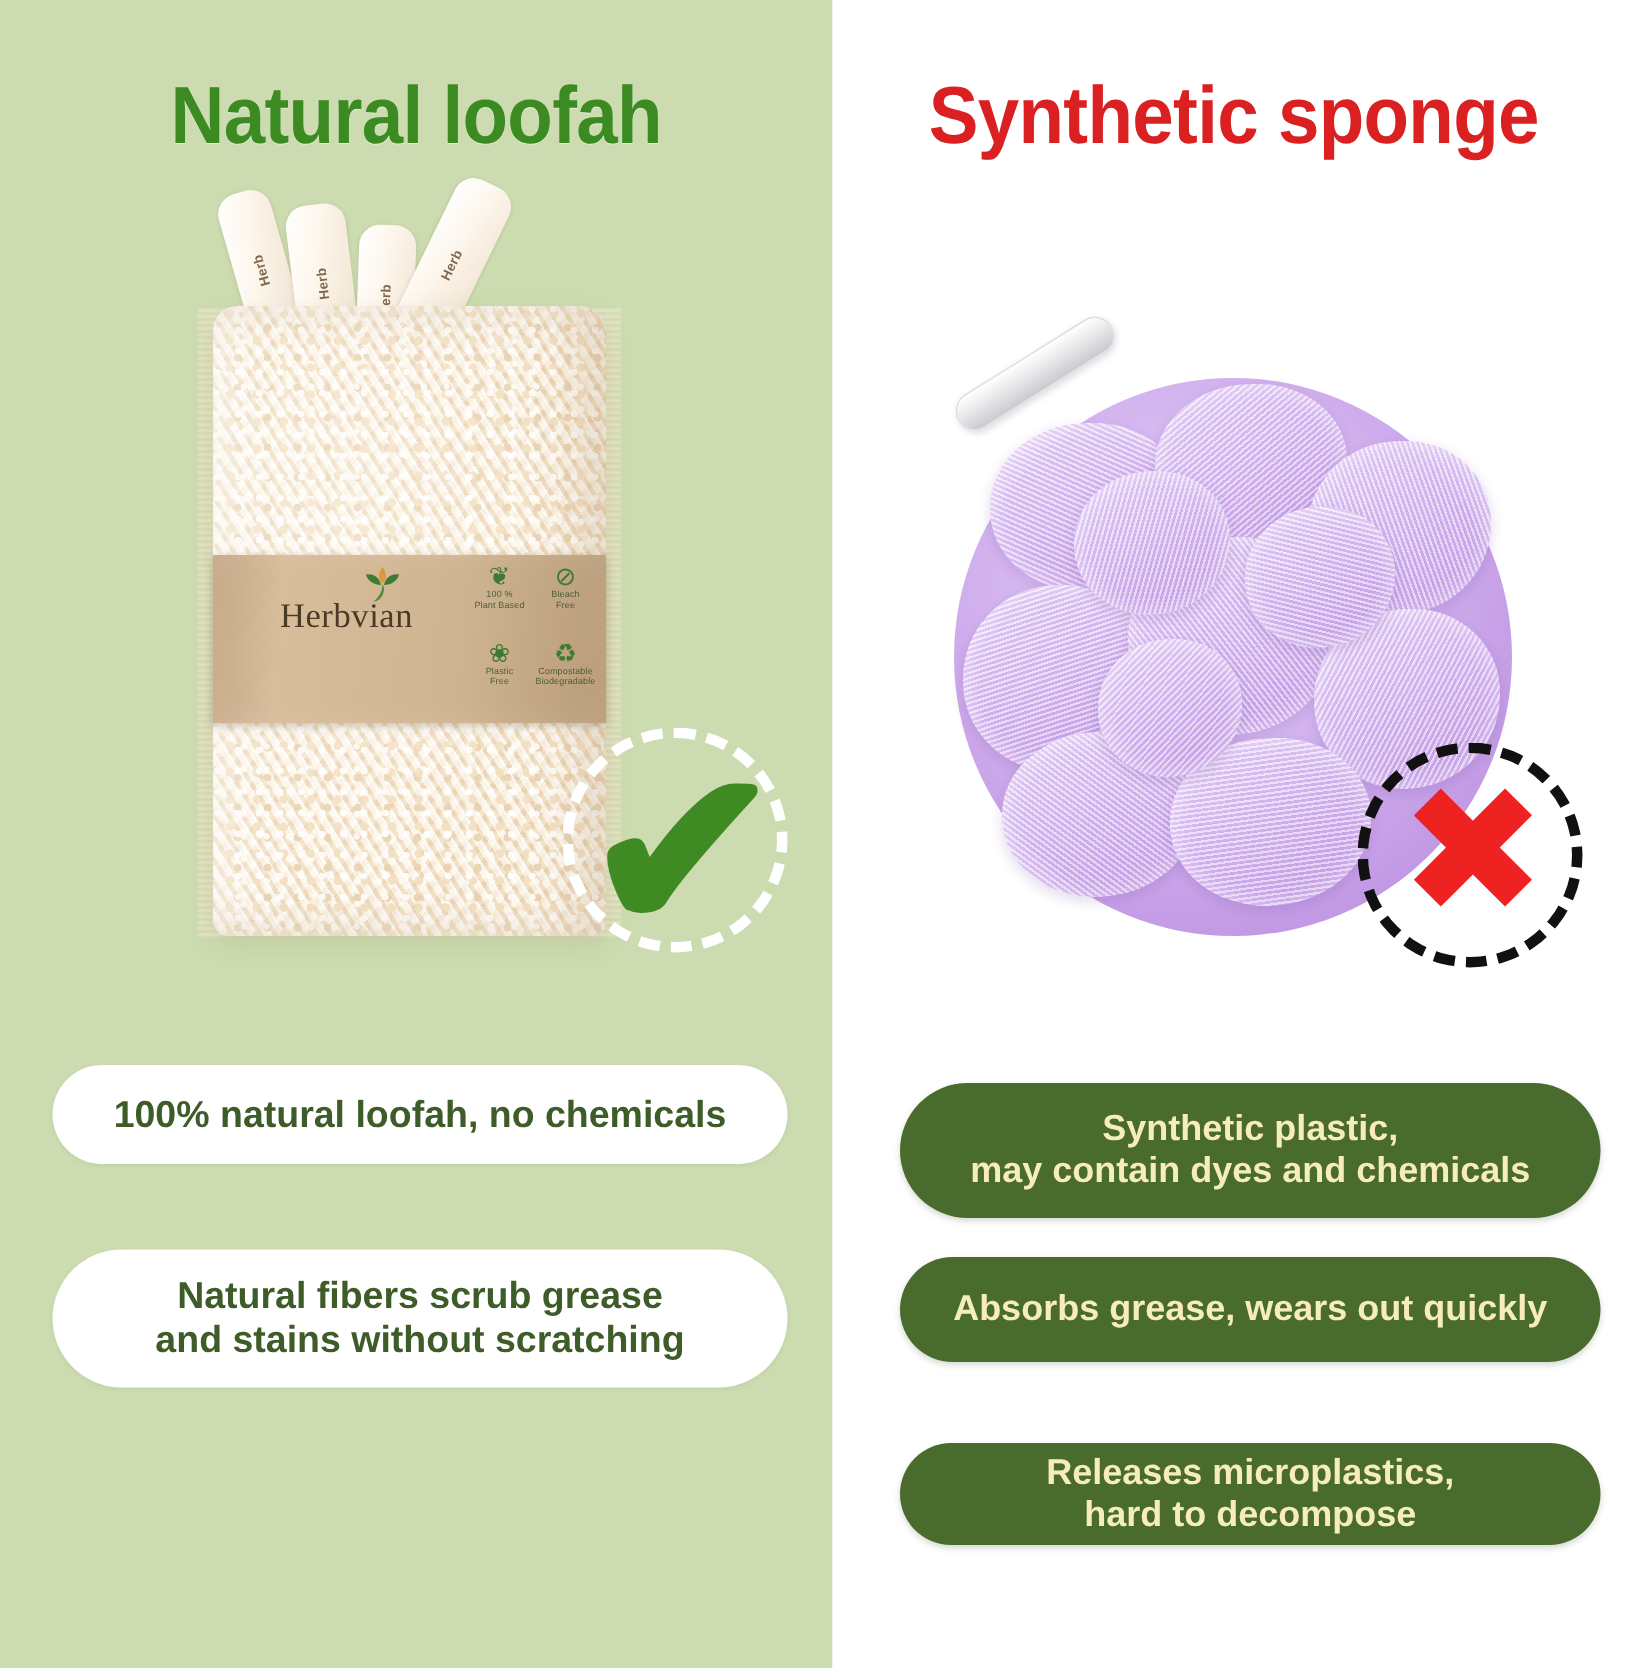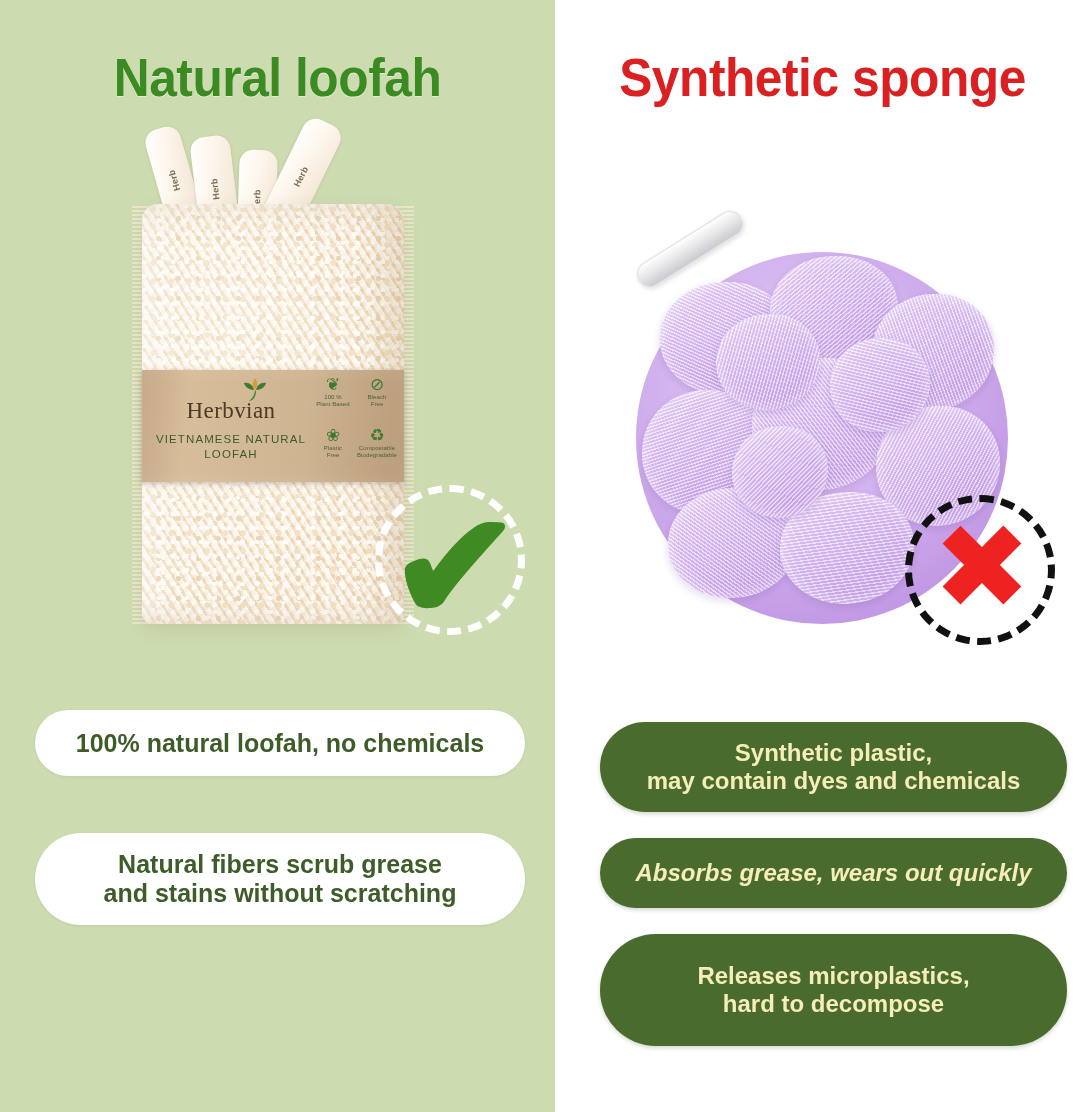--- a/index.html
+++ b/index.html
@@ -244,22 +244,22 @@
     left: 600px; width: 467px;
     background: #4a6b2e;
     color: #f7edb8;
     font-size: 24px;
     box-shadow: 0 2px 4px rgba(40,60,25,.20);
   }
   .pl1 { top: 710px;  height: 66px; }
   .pl2 { top: 833px;  height: 92px; }
   .pl3 { top: 975px;  height: 80px; }
   .pr1 { top: 702px;  height: 90px; margin-top: 20px; }
-  .pr2 { top: 838px;  height: 70px; font-style: italic; }
-  .pr3 { top: 934px;  height: 112px; }
+  .pr2 { top: 838px;  height: 70px; }
+  .pr3 { top: 962px;  height: 68px; }
 </style>
 </head>
 <body>
 
 <div id="stage">
 
   <div class="panel-left"></div>
 
   <div class="panel-right"></div>
 
@@ -289,22 +289,20 @@
     <div class="band">
 
       <svg class="leaf-logo" viewBox="0 0 30 28">
         <path d="M15 2 C18 6 18 10 15 13 C12 10 12 6 15 2 Z" fill="#d99a3c"></path>
         <path d="M14 14 C9 14 5 11 4 7 C9 6 13 9 14 14 Z" fill="#3f7a33"></path>
         <path d="M16 14 C21 14 25 11 26 7 C21 6 17 9 16 14 Z" fill="#3f7a33"></path>
         <path d="M15 13 C15 18 13 22 9 25 C13 25 16 21 16 16 Z" fill="#4a8a38"></path>
       </svg>
 
       <div class="brandname">Herbvian</div>
-      <div class="subline" style="white-space:pre-line">VIETNAMESE NATURAL
-LOOFAH</div>
 
       <div class="badges">
         <div class="badge">
           <span class="gl">❦</span>
           <span class="bt" style="white-space:pre-line">100 %
 Plant Based</span>
         </div>
         <div class="badge">
           <span class="gl">⊘</span>
           <span class="bt" style="white-space:pre-line">Bleach

